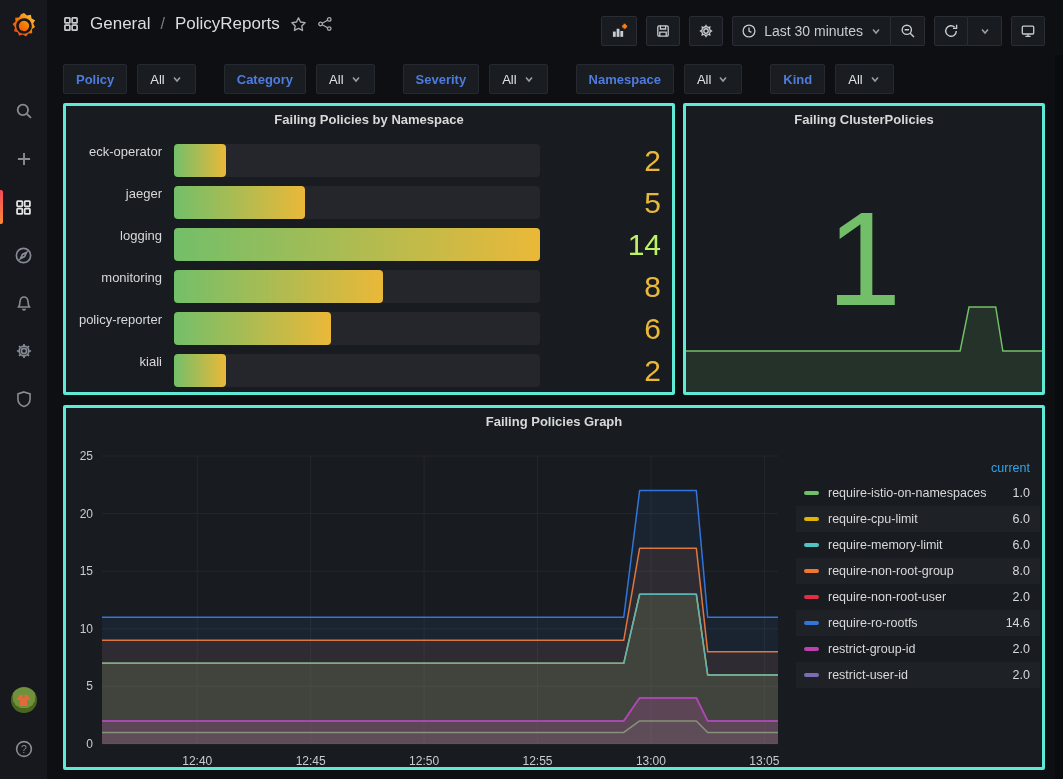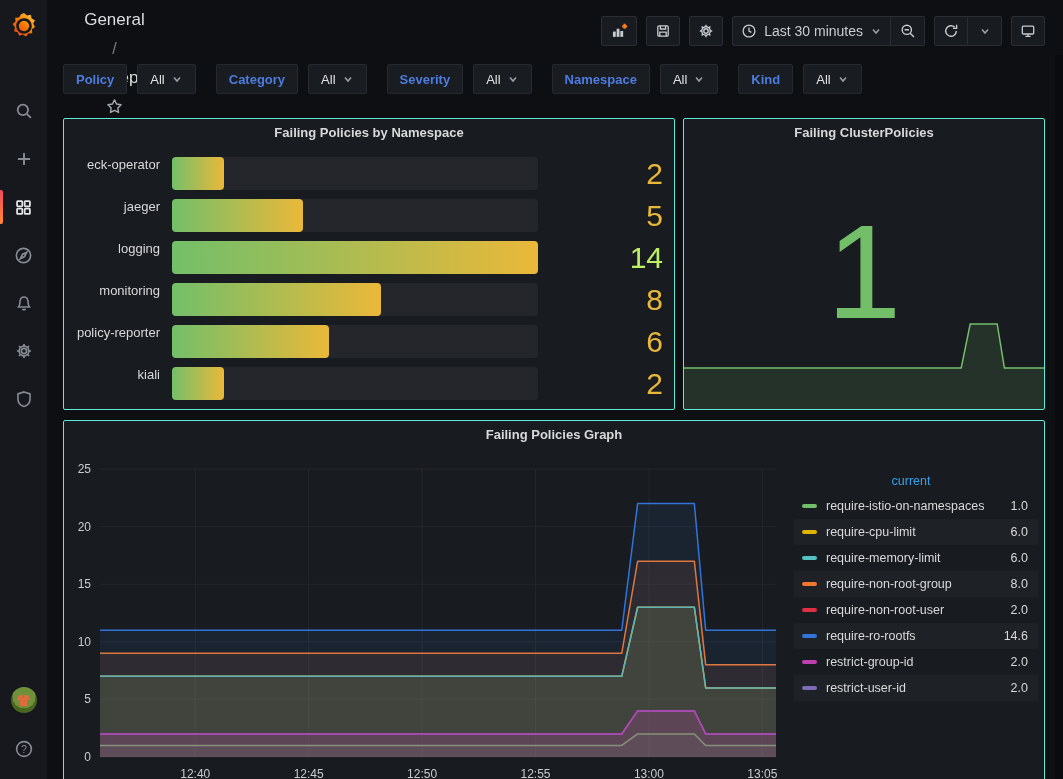--- a/index.html
+++ b/index.html
@@ -19,61 +19,61 @@
   .side-item svg { stroke:#878B93; }
   .side-item.active svg { stroke:#E3E4E6; }
   .side-item.active::before { content:""; position:absolute; left:0; top:3px; bottom:3px; width:3px;
                background:linear-gradient(#F2495C,#FF8833); border-radius:0 2px 2px 0; }
   .side-bottom { position:absolute; bottom:10px; left:0; width:47px; display:flex; flex-direction:column; align-items:center; }
   .avatar { width:26px; height:26px; border-radius:50%; cursor:pointer; margin-bottom:16px;
             background:radial-gradient(circle at 50% 38%, #71903C 0 55%, #49661F 56%); position:relative; overflow:hidden; }
   .avatar::after { content:""; position:absolute; left:6px; top:8px; width:14px; height:11px;
             background:#E06A3B; clip-path:polygon(20% 0,45% 0,45% 30%,55% 30%,55% 0,80% 0,100% 45%,75% 45%,75% 100%,25% 100%,25% 45%,0 45%); }
   
-  .breadcrumb { position:absolute; left:62px; top:0; height:48px; display:flex; align-items:center; gap:10px;flex-direction:column; }
+  .breadcrumb { position:absolute; left:62px; top:0; height:48px; display:flex; align-items:center; gap:10px; }
   .breadcrumb .crumb { font-size:17px; color:#DCDDDE; cursor:pointer; }
   .breadcrumb .sep { font-size:16px; color:#787C83; }
   .icon-btn { background:none; border:none; cursor:pointer; display:flex; align-items:center; justify-content:center; padding:0; }
   .toolbar { position:absolute; top:16px; right:18px; display:flex; align-items:center; gap:9px; }
   .tb-btn { height:30px; min-width:34px; padding:0 8px; background:#181B20; border:1px solid #2A2D33; border-radius:2px;
             color:#C9CDD2; display:flex; align-items:center; justify-content:center; gap:7px; cursor:pointer; font-size:14px;
             font-family:"Liberation Sans",sans-serif; }
   .btn-group { display:flex; }
   .btn-group .tb-btn { border-radius:0; }
   .btn-group .tb-btn:first-child { border-radius:2px 0 0 2px; }
   .btn-group .tb-btn:last-child { border-radius:0 2px 2px 0; border-left:none; }
   .tb-label { font-weight:500; color:#C9CDD2; white-space:nowrap; }
   
-  .filter-bar { position:absolute; left:63px; top:63px; height:32px; display:flex; align-items:center; gap:20px; }
+  .filter-bar { position:absolute; left:63px; top:63px; height:32px; display:flex; align-items:center; gap:28px; }
   .fgroup { display:flex; gap:10px; }
   .f-label, .f-value { height:30px; padding:0 12px; background:#191C21; border:1px solid #26292F; border-radius:2px;
             display:flex; align-items:center; gap:6px; cursor:pointer; font-family:"Liberation Sans",sans-serif; }
   .f-label { color:#4D7CDE; font-size:13px; font-weight:700; }
   .f-value { color:#E0E1E3; font-size:13px; font-weight:400; }
   
-  .panel { position:absolute; background:#181B1F; border:1px solid #5eead4; border-radius:2px;margin-top:15px; }
+  .panel { position:absolute; background:#181B1F; border:3px solid #5eead4; border-radius:2px; }
   .panel-title { height:28px; line-height:28px; text-align:center; font-size:13px; font-weight:700; color:#D8D9DA; cursor:pointer; }
   #panel-bargauge { left:63px; top:103px; width:612px; height:292px; }
   #panel-stat     { left:683px; top:103px; width:362px; height:292px; overflow:hidden; }
   #panel-graph    { left:63px; top:405px; width:982px; height:365px; }
   
   .bg-rows { padding:10px 0 0 8px; }
   .bg-row { display:flex; align-items:flex-start; height:33px; margin-bottom:9px; }
   .bg-label { width:100px; text-align:right; padding-right:12px; font-size:13px; color:#D8D9DA; }
   .bg-track { position:relative; width:366px; height:33px; background:#24262C; border-radius:4px; }
   .bg-bar { position:absolute; left:0; top:0; bottom:0; border-radius:4px; }
   .bg-value { flex:1; text-align:right; padding-right:11px; font-size:30px; font-weight:400; color:#EAB839; line-height:33px; }
   
   .stat-value { position:absolute; top:86px; left:0; right:0; text-align:center;
                 font-size:134px; font-weight:500; line-height:1; }
   .spark { position:absolute; left:0; right:0; bottom:0; width:100%; height:88px; display:block; }
   
   .plot { position:absolute; left:8px; top:34px; }
   .legend { position:absolute; left:730px; top:48px; width:244px; font-size:12.5px; }
-  .legend-header { height:24px; line-height:24px; text-align:center; padding-right:10px; color:#35A2E8; cursor:pointer; }
+  .legend-header { height:24px; line-height:24px; text-align:right; padding-right:10px; color:#35A2E8; cursor:pointer; }
   .legend-row { display:flex; align-items:center; height:26px; padding:0 10px 0 8px; cursor:pointer; }
   .legend-row.stripe { background:#1E2126; }
   .legend-swatch { width:15px; height:4px; border-radius:2px; margin-right:9px; flex:none; }
   .legend-name { flex:1; color:#D8D9DA; white-space:nowrap; overflow:hidden; }
   .legend-val { width:42px; text-align:right; color:#D8D9DA; }
   
   .scrollbar { position:absolute; right:0; top:55px; bottom:0; width:8px; background:#0A0B0E; }
 </style>
 </head>
 <body>

